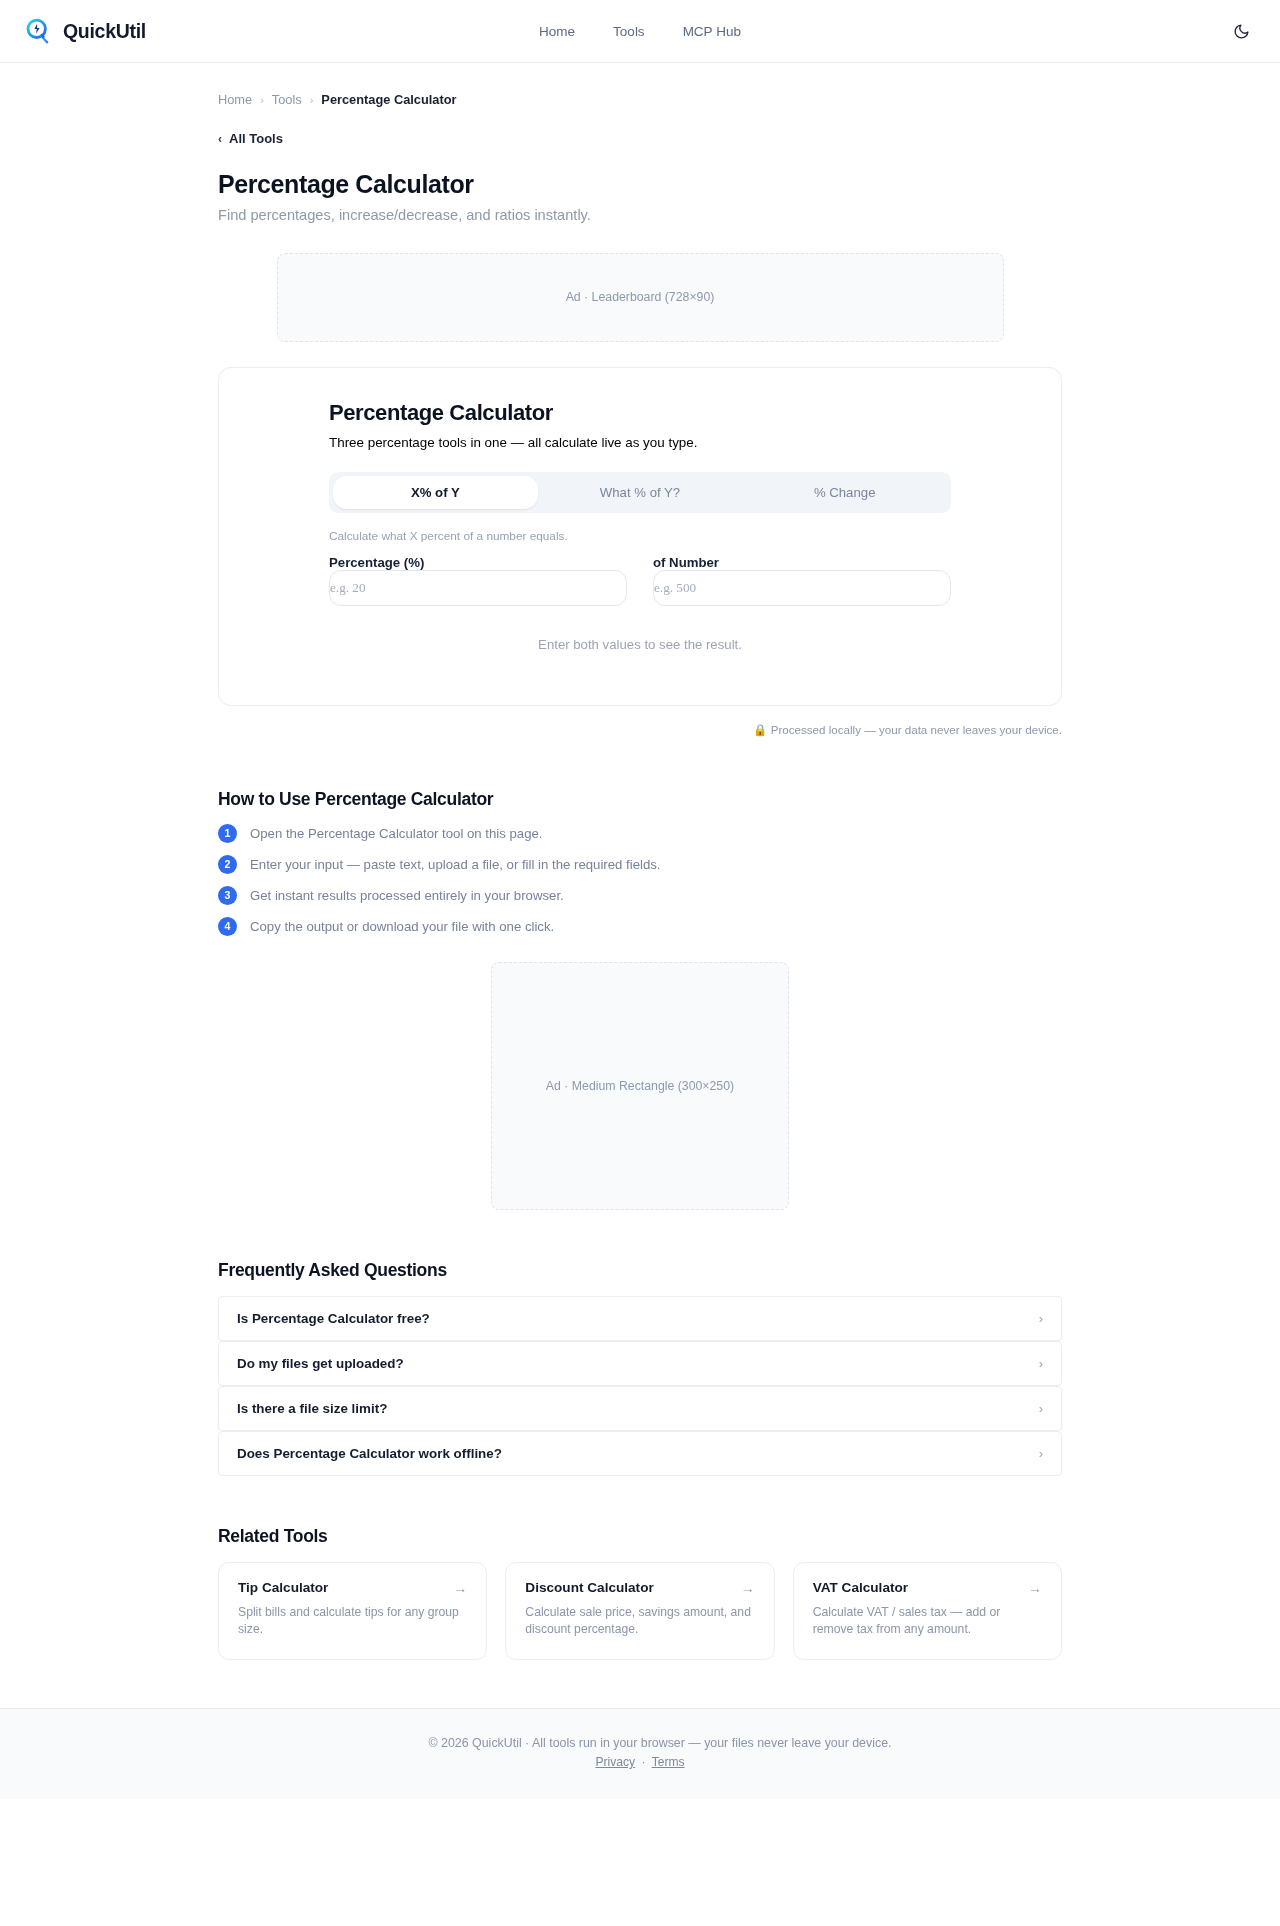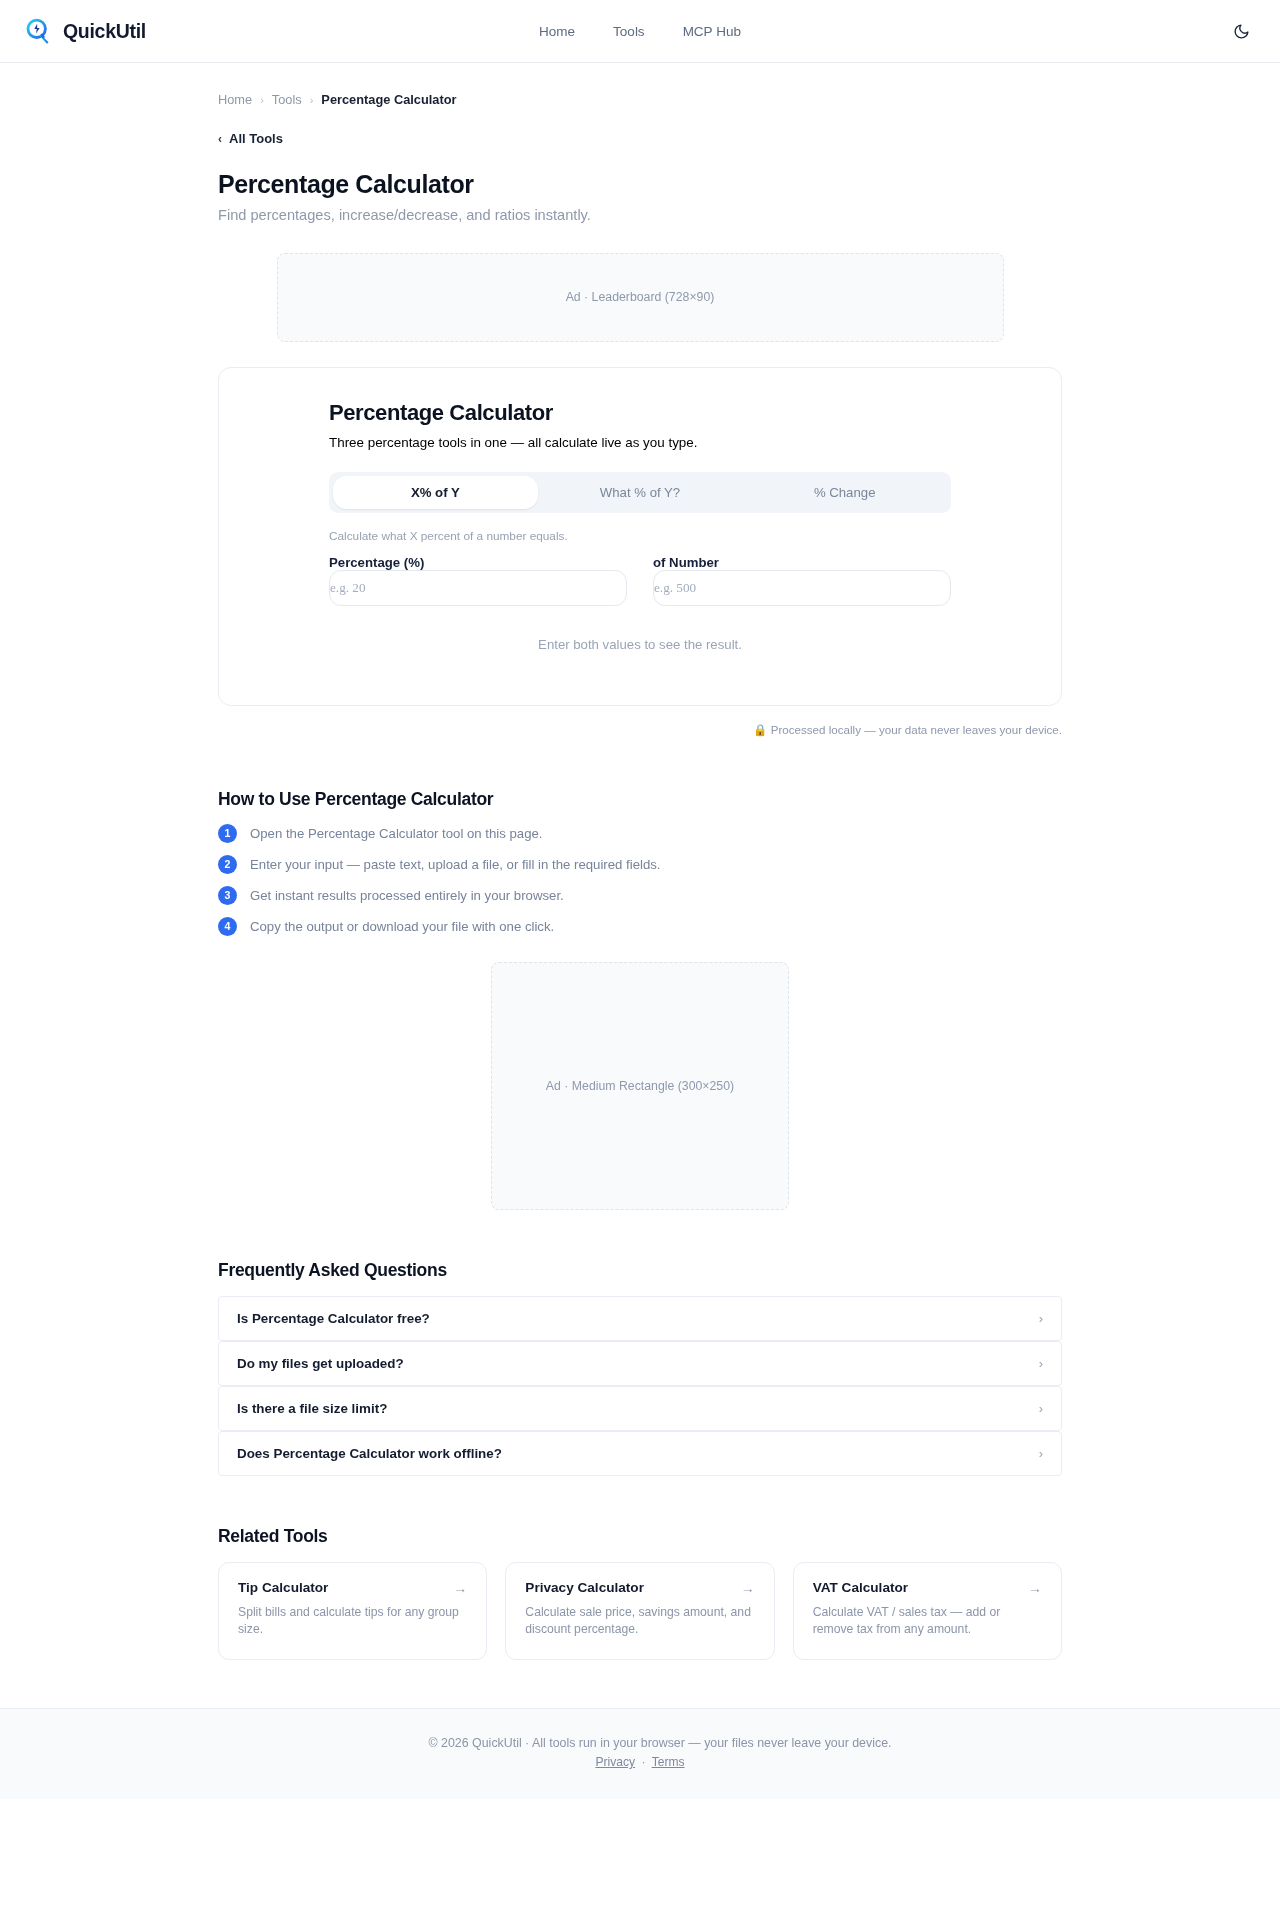--- a/index.html
+++ b/index.html
@@ -474,21 +474,21 @@
       <div class="related-grid">
         <a class="related-card" href="#">
           <div class="related-head">
             <span class="related-name">Tip Calculator</span>
             <span class="related-arrow">→</span>
           </div>
           <div class="related-desc">Split bills and calculate tips for any group size.</div>
         </a>
         <a class="related-card" href="#">
           <div class="related-head">
-            <span class="related-name">Privacy Calculator</span>
+            <span class="related-name">Discount Calculator</span>
             <span class="related-arrow">→</span>
           </div>
           <div class="related-desc">Calculate sale price, savings amount, and discount percentage.</div>
         </a>
         <a class="related-card" href="#">
           <div class="related-head">
             <span class="related-name">VAT Calculator</span>
             <span class="related-arrow">→</span>
           </div>
           <div class="related-desc">Calculate VAT / sales tax — add or remove tax from any amount.</div>

